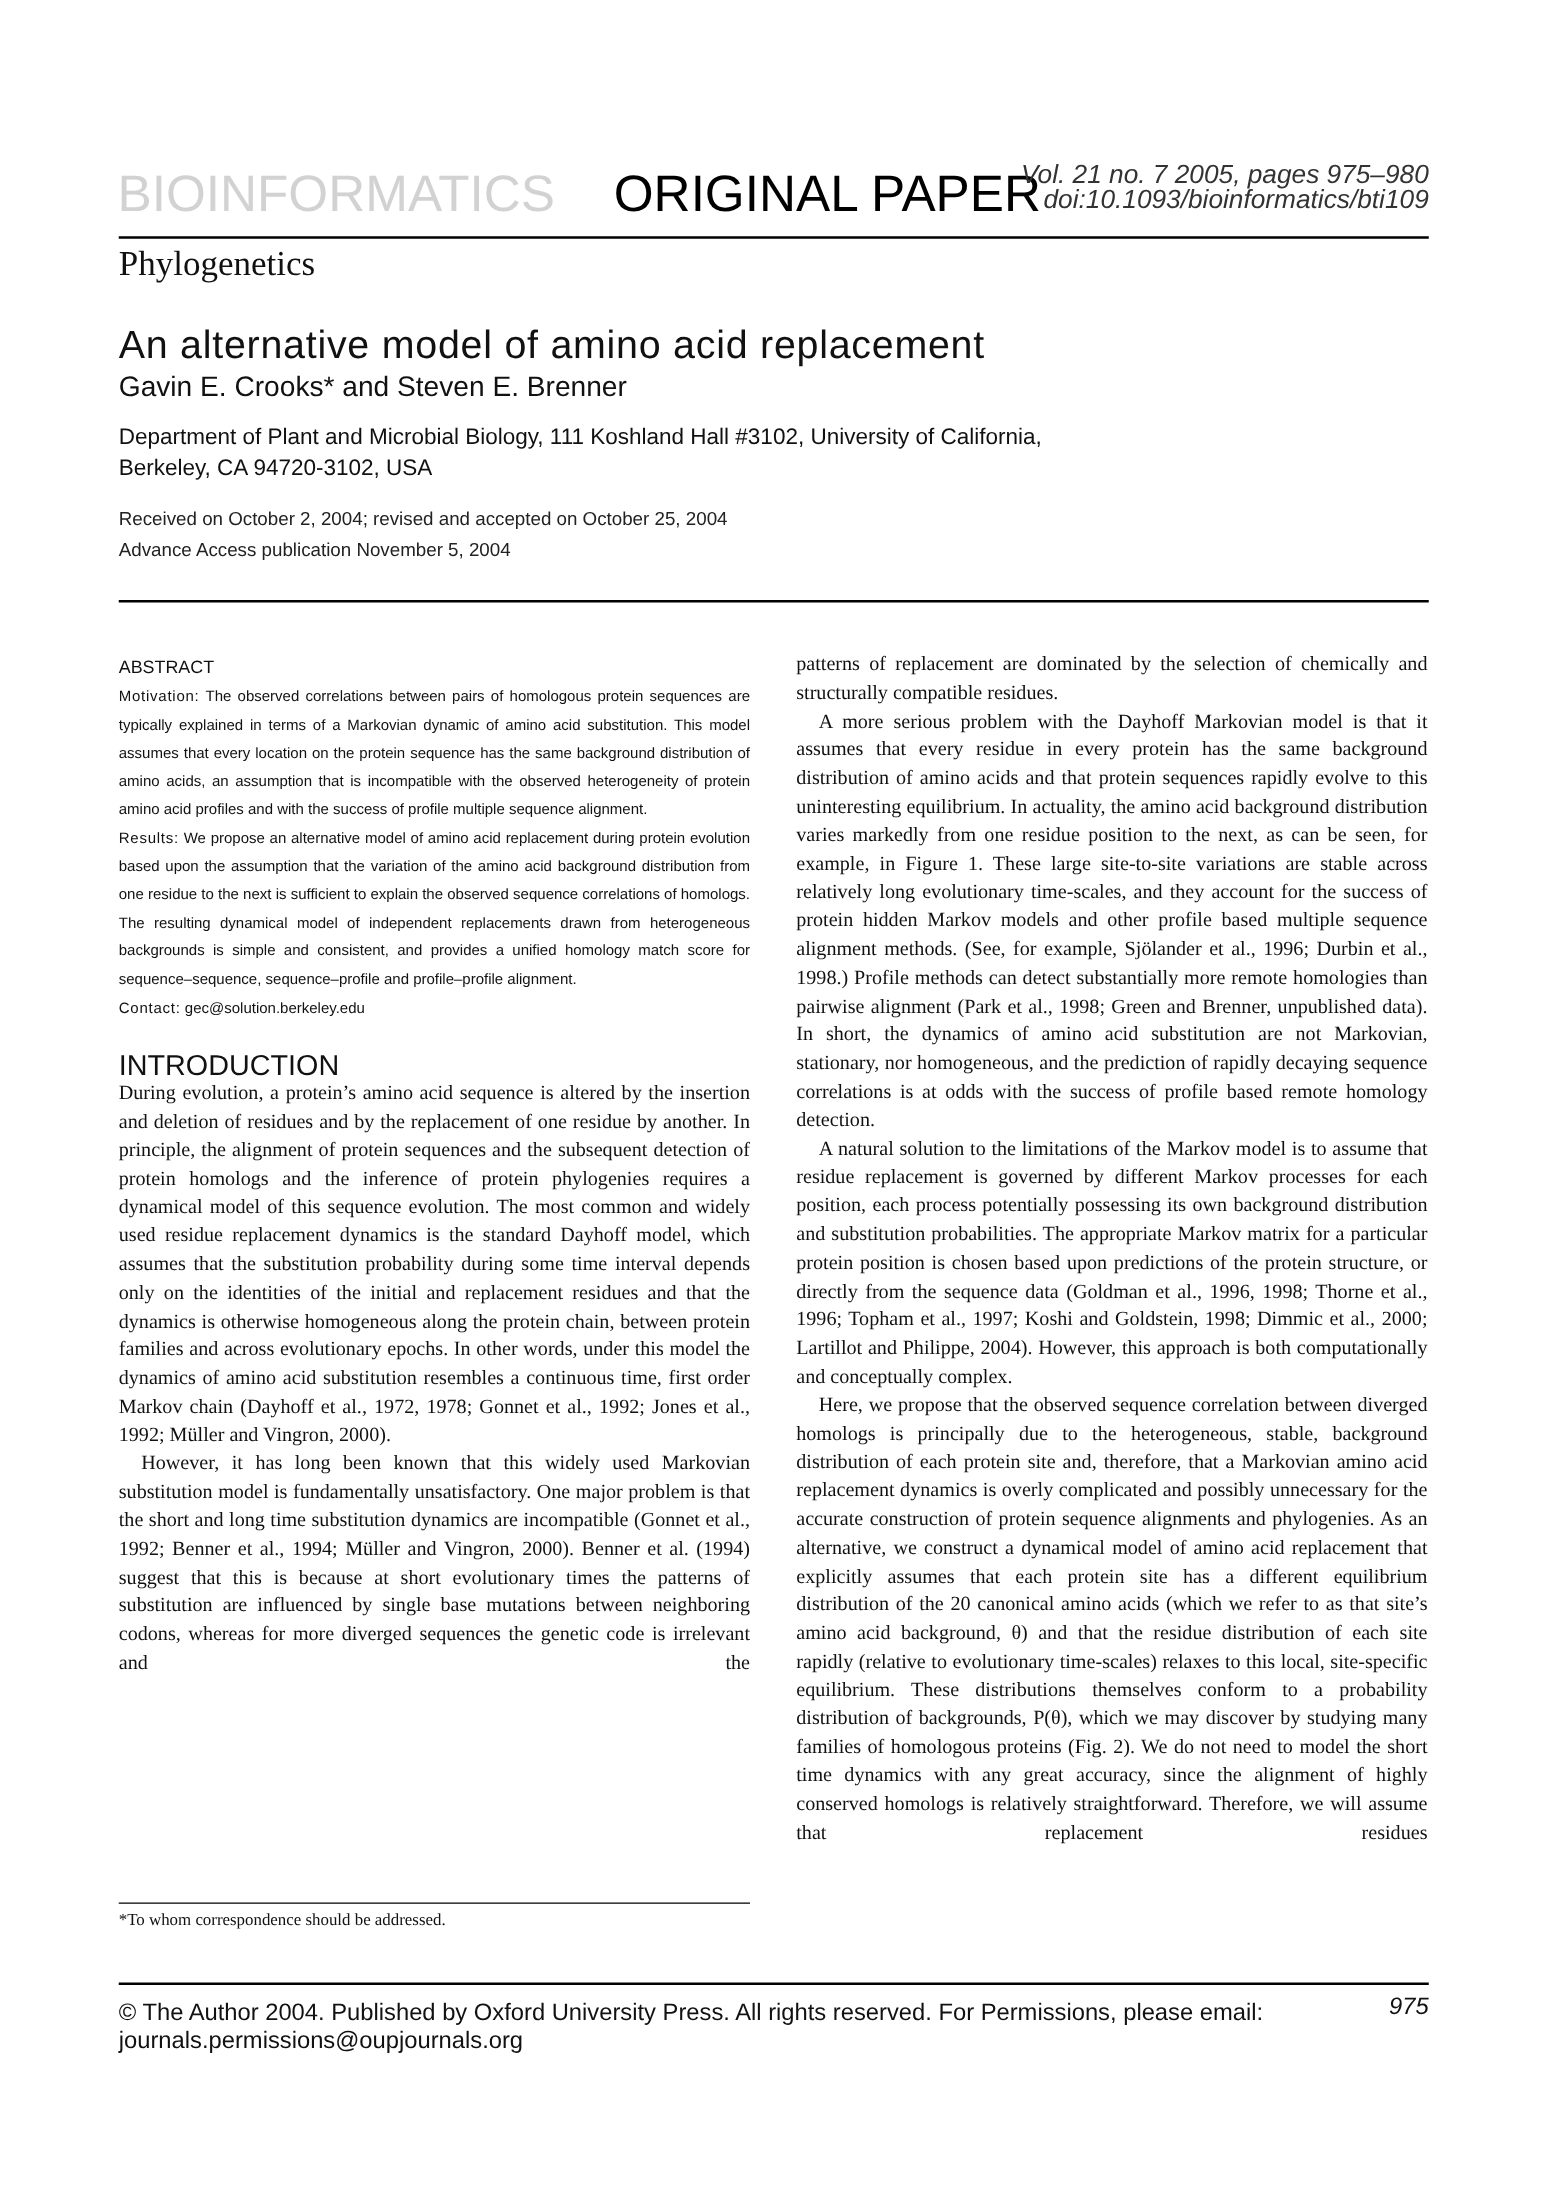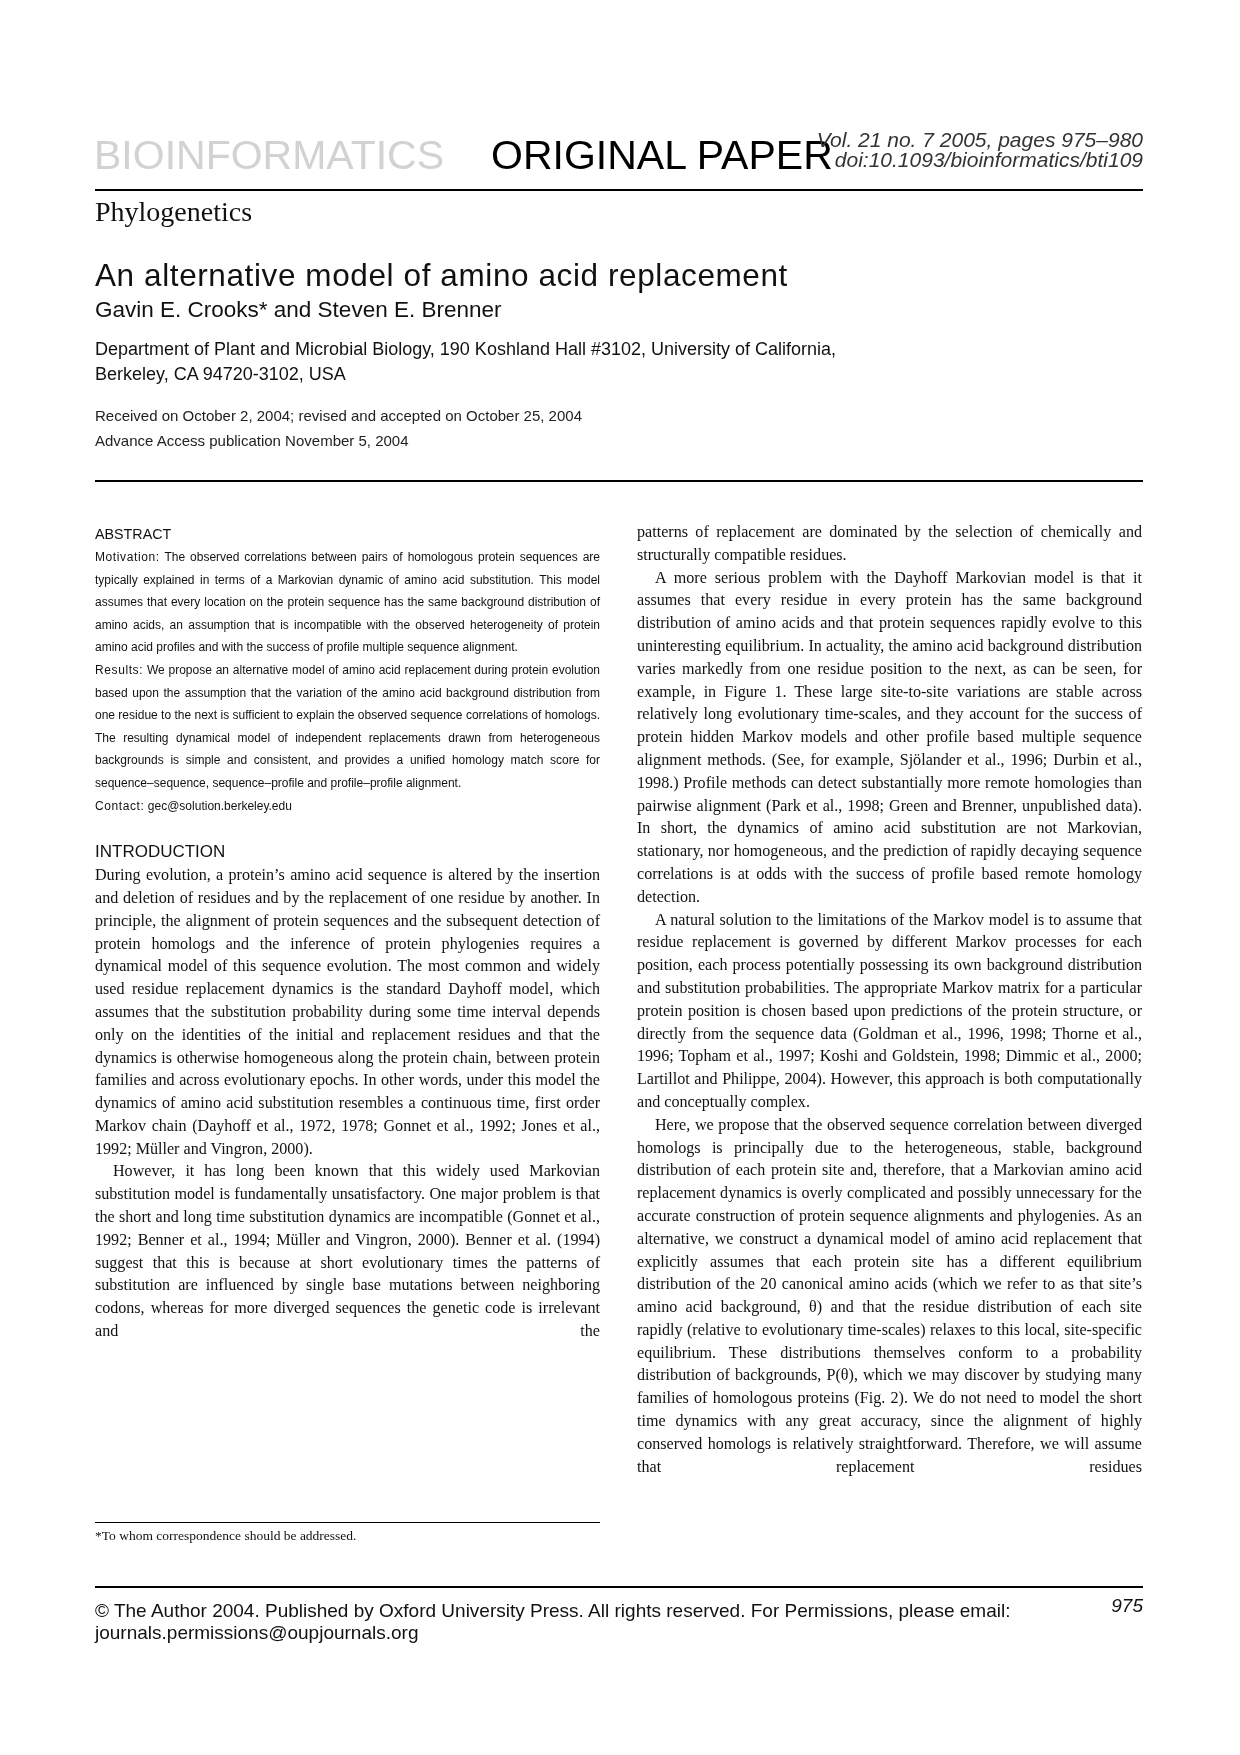--- a/index.html
+++ b/index.html
@@ -18,21 +18,21 @@
     .affil { position: absolute; left: 95px; top: 337px; font-size: 18px; line-height: 25px; width: 900px; }
     .dates { position: absolute; left: 95px; top: 403px; font-size: 15px; line-height: 25px; color: #222; }
     .rule-mid { position: absolute; left: 95px; width: 1048px; top: 480px; height: 2px; background: #000; }
 
     .col { position: absolute; width: 505px; text-align: justify; }
     .col-left { left: 95px; top: 523px; }
     .col-right { left: 637px; top: 521px; }
     .abs-head { font-size: 14.3px; line-height: 23px; }
     .abs-p { font-size: 12px; line-height: 22.6px; margin: 0; text-align: justify; text-align-last: left; }
     .abs-label { letter-spacing: 0.6px; }
-    .intro-head { font-size: 17px; margin-top: 23px; line-height: 24px; }
+    .intro-head { font-size: 23px; margin-top: 23px; line-height: 24px; }
     .body-p { font-size: 16.1px; line-height: 22.8px; margin: 0; text-align: justify; }
     .indent { text-indent: 18px; }
     .last-line-left { text-align-last: left; }
 
     .footnote-rule { position: absolute; left: 95px; width: 505px; top: 1522px; height: 1px; background: #000; }
     .footnote { position: absolute; left: 95px; top: 1528px; font-size: 13.5px; }
     .rule-bottom { position: absolute; left: 95px; width: 1048px; top: 1586px; height: 2px; background: #000; }
     .copyright { position: absolute; left: 95px; top: 1600px; font-size: 19px; }
     .pagenum { position: absolute; right: 97px; top: 1595px; font-size: 19px; font-style: italic; }
   </style>
@@ -44,21 +44,21 @@
 <div class="vol sans">
   <div>Vol. 21 no. 7 2005, pages 975–980</div>
   <div>doi:10.1093/bioinformatics/bti109</div>
 </div>
 <div class="rule-top"></div>
 
 <div class="section-tag sans">Phylogenetics</div>
 <div class="title sans">An alternative model of amino acid replacement</div>
 <div class="authors sans">Gavin E. Crooks* and Steven E. Brenner</div>
 <div class="affil sans">
-  <div>Department of Plant and Microbial Biology, 190 Koshland Hall #3102, University of California,</div>
+  <div>Department of Plant and Microbial Biology, 111 Koshland Hall #3102, University of California,</div>
   <div>Berkeley, CA 94720-3102, USA</div>
 </div>
 <div class="dates sans">
   <div>Received on October 2, 2004; revised and accepted on October 25, 2004</div>
   <div>Advance Access publication November 5, 2004</div>
 </div>
 <div class="rule-mid"></div>
 
 <div class="col col-left">
   <div class="abs-head sans">ABSTRACT</div>

